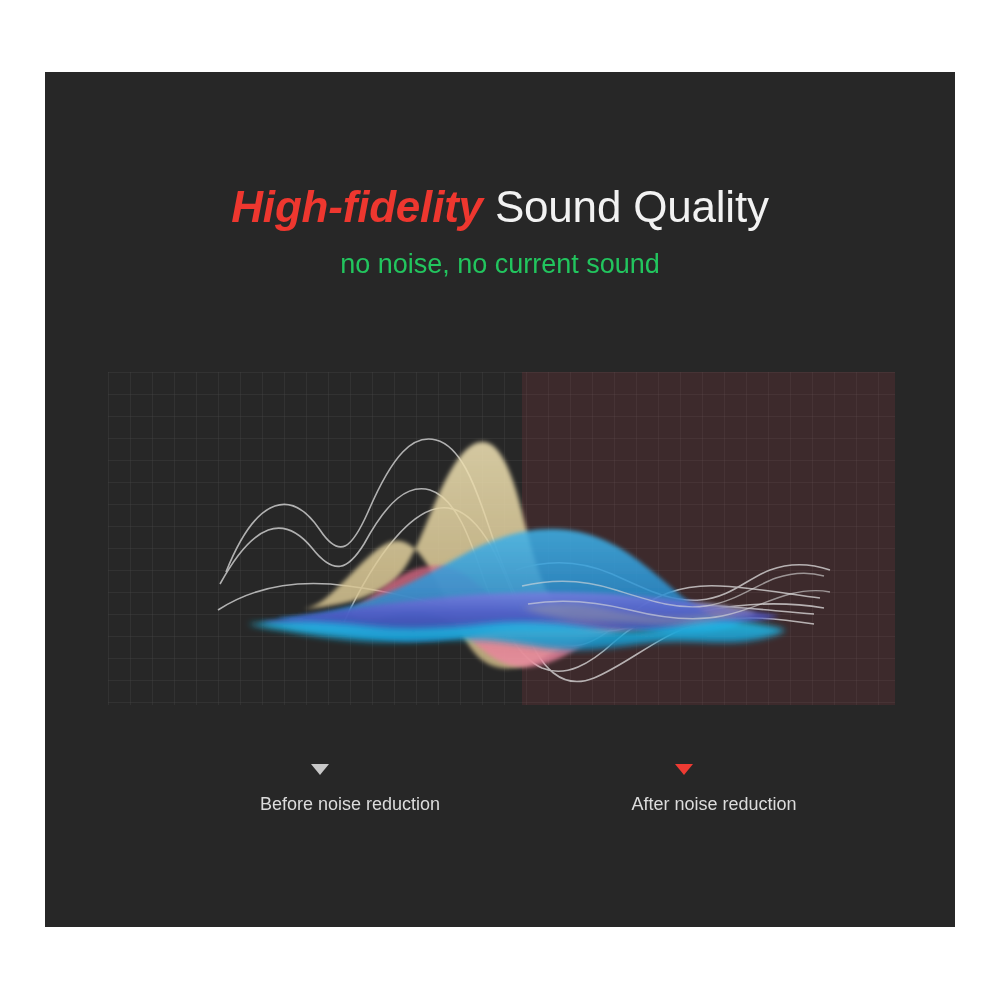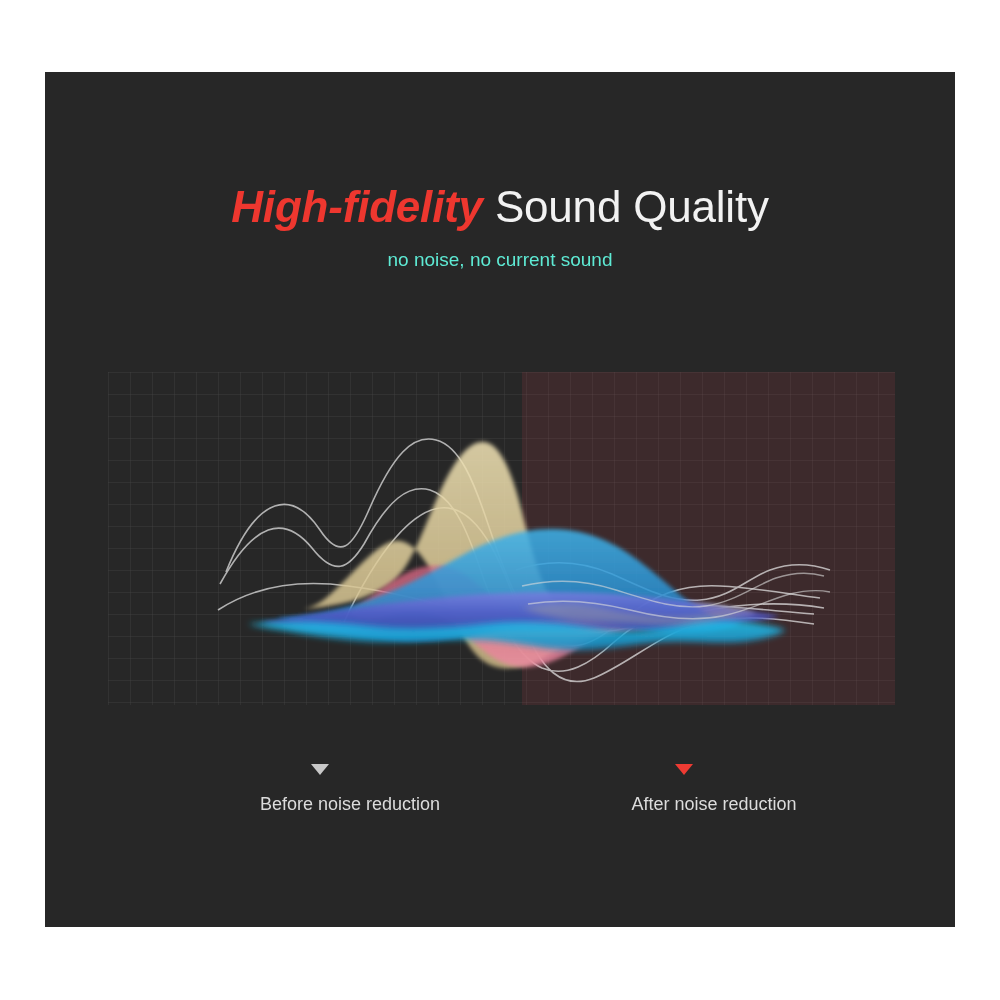--- a/index.html
+++ b/index.html
@@ -54,22 +54,22 @@
   .title-rest {
     color: #f2f2f2;
     font-weight: normal;
   }
   .subtitle {
     position: absolute;
     left: 0;
     top: 177px;
     width: 910px;
     text-align: center;
-    font-size: 19px;
-    color: #5eead4;
+    font-size: 27px;
+    color: #22c55e;
     white-space: nowrap;
   }
 
   
   .viz {
     position: absolute;
     left: 63px;   
     top: 300px;   
     width: 787px; 
     height: 333px;

